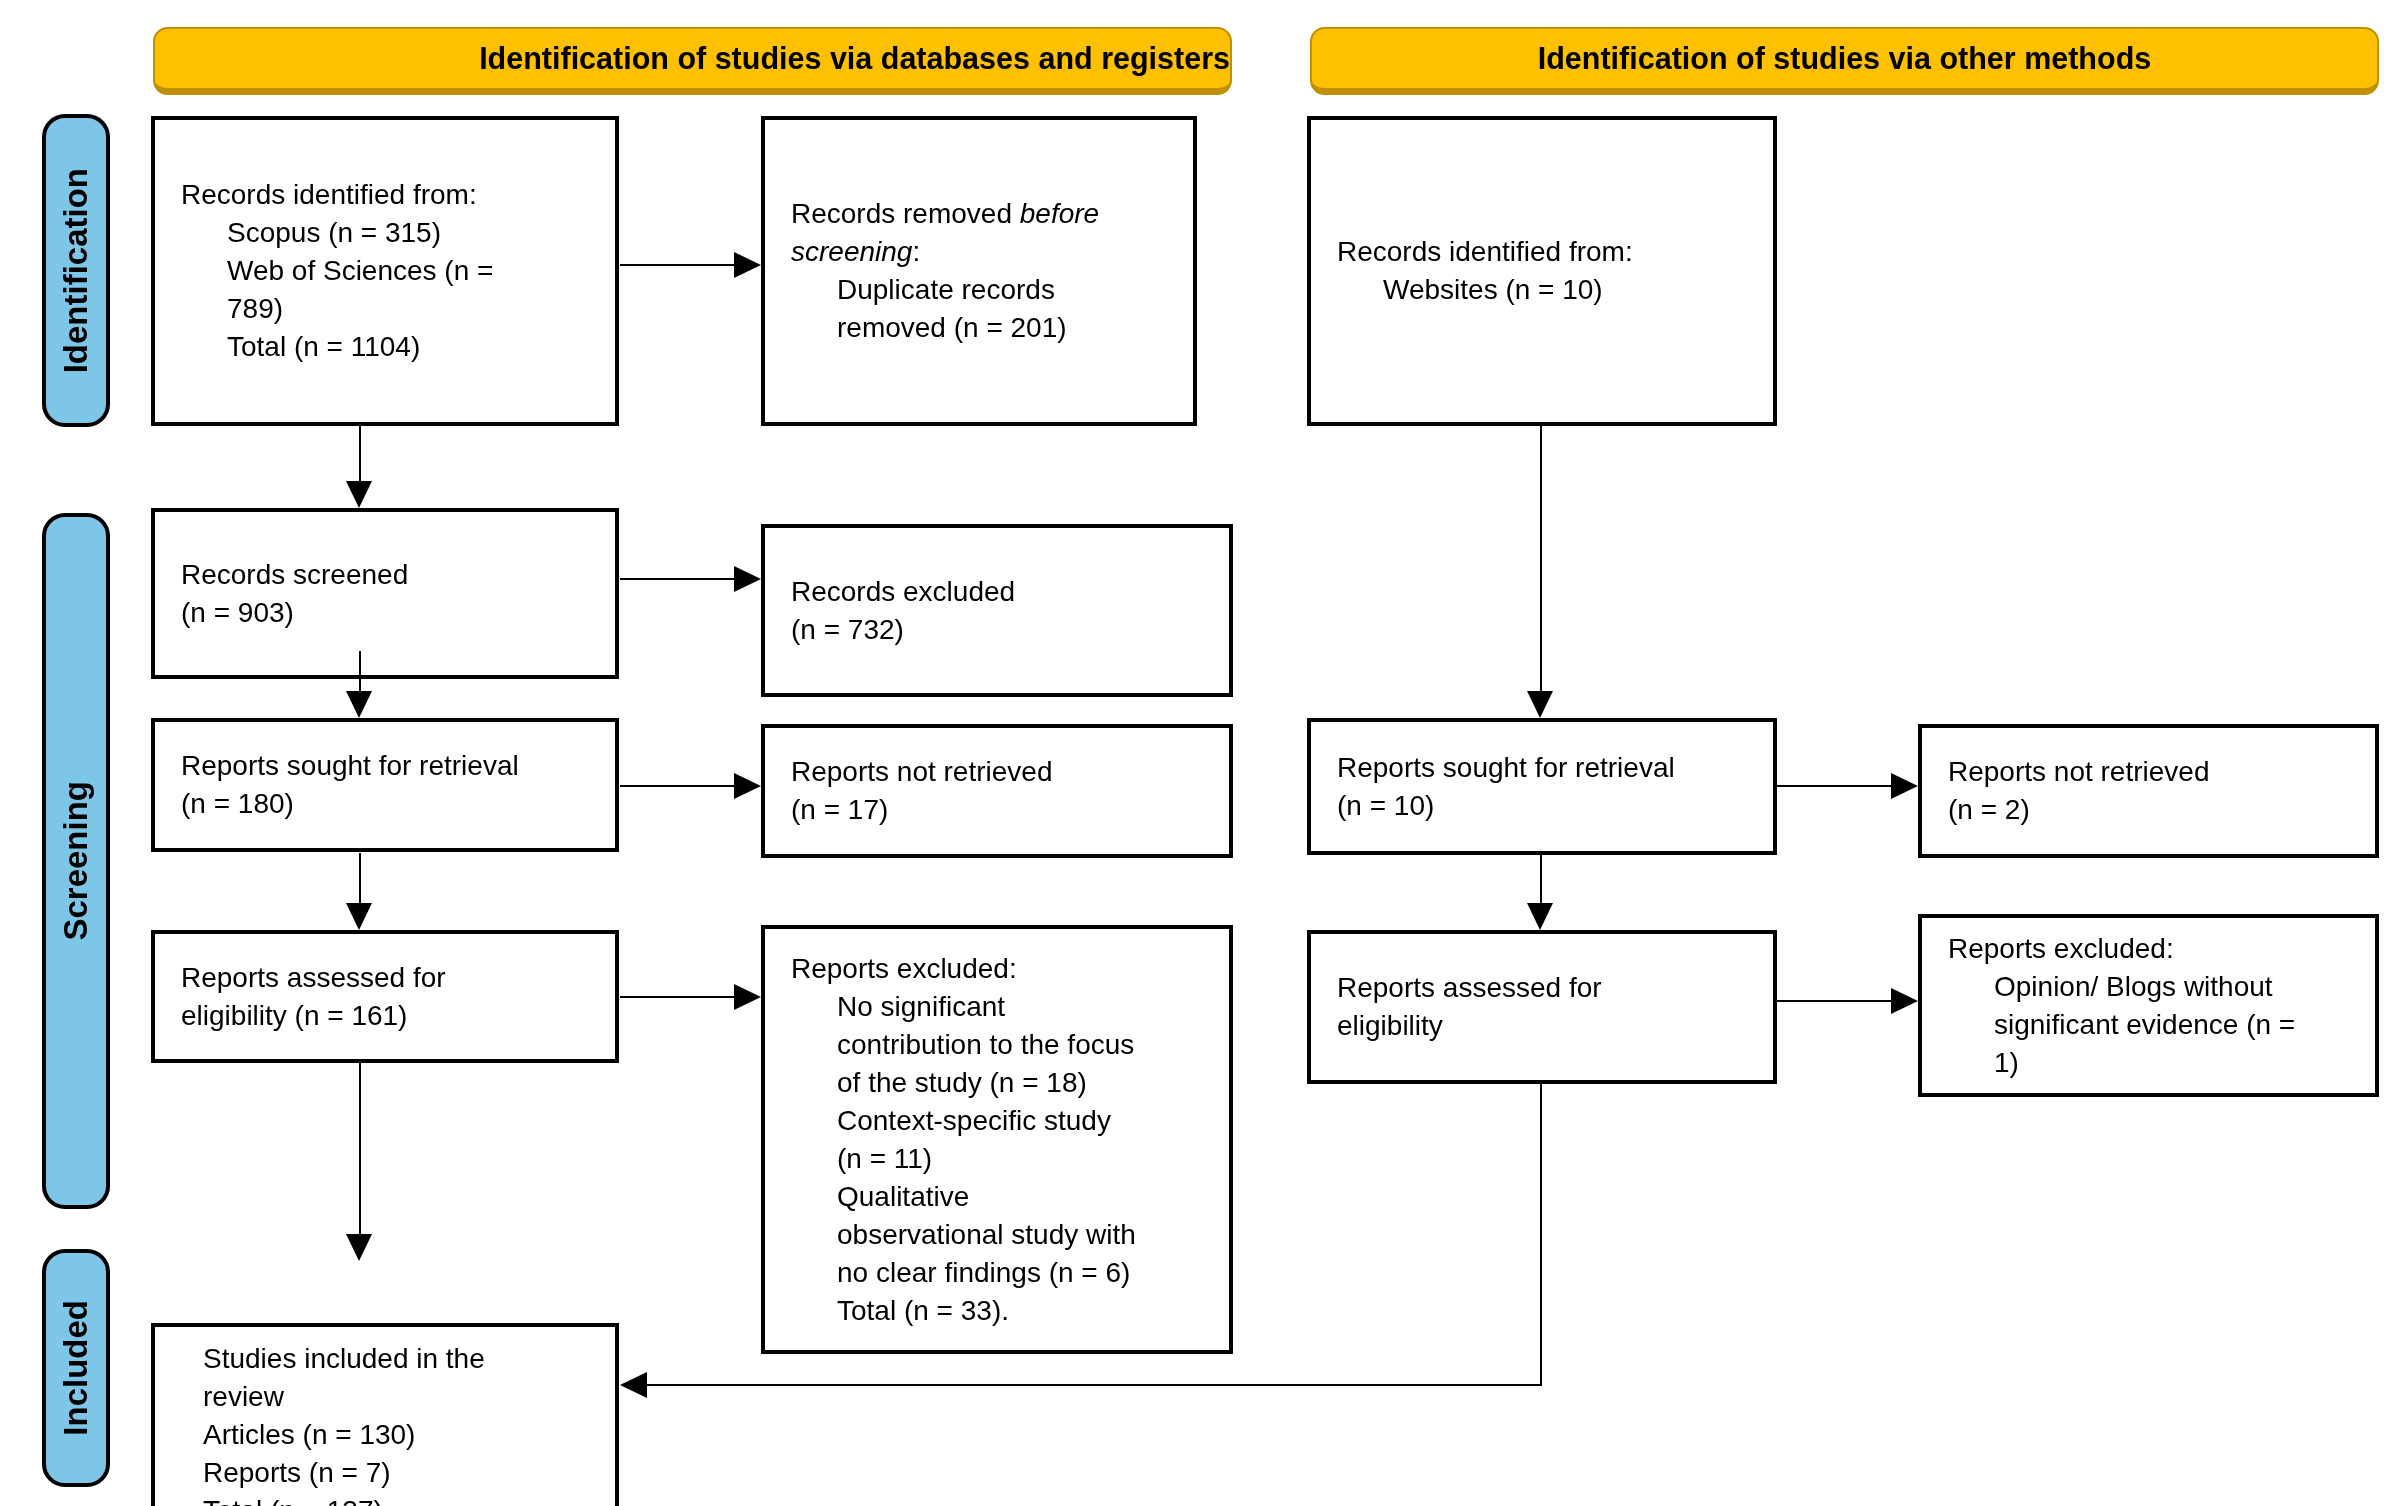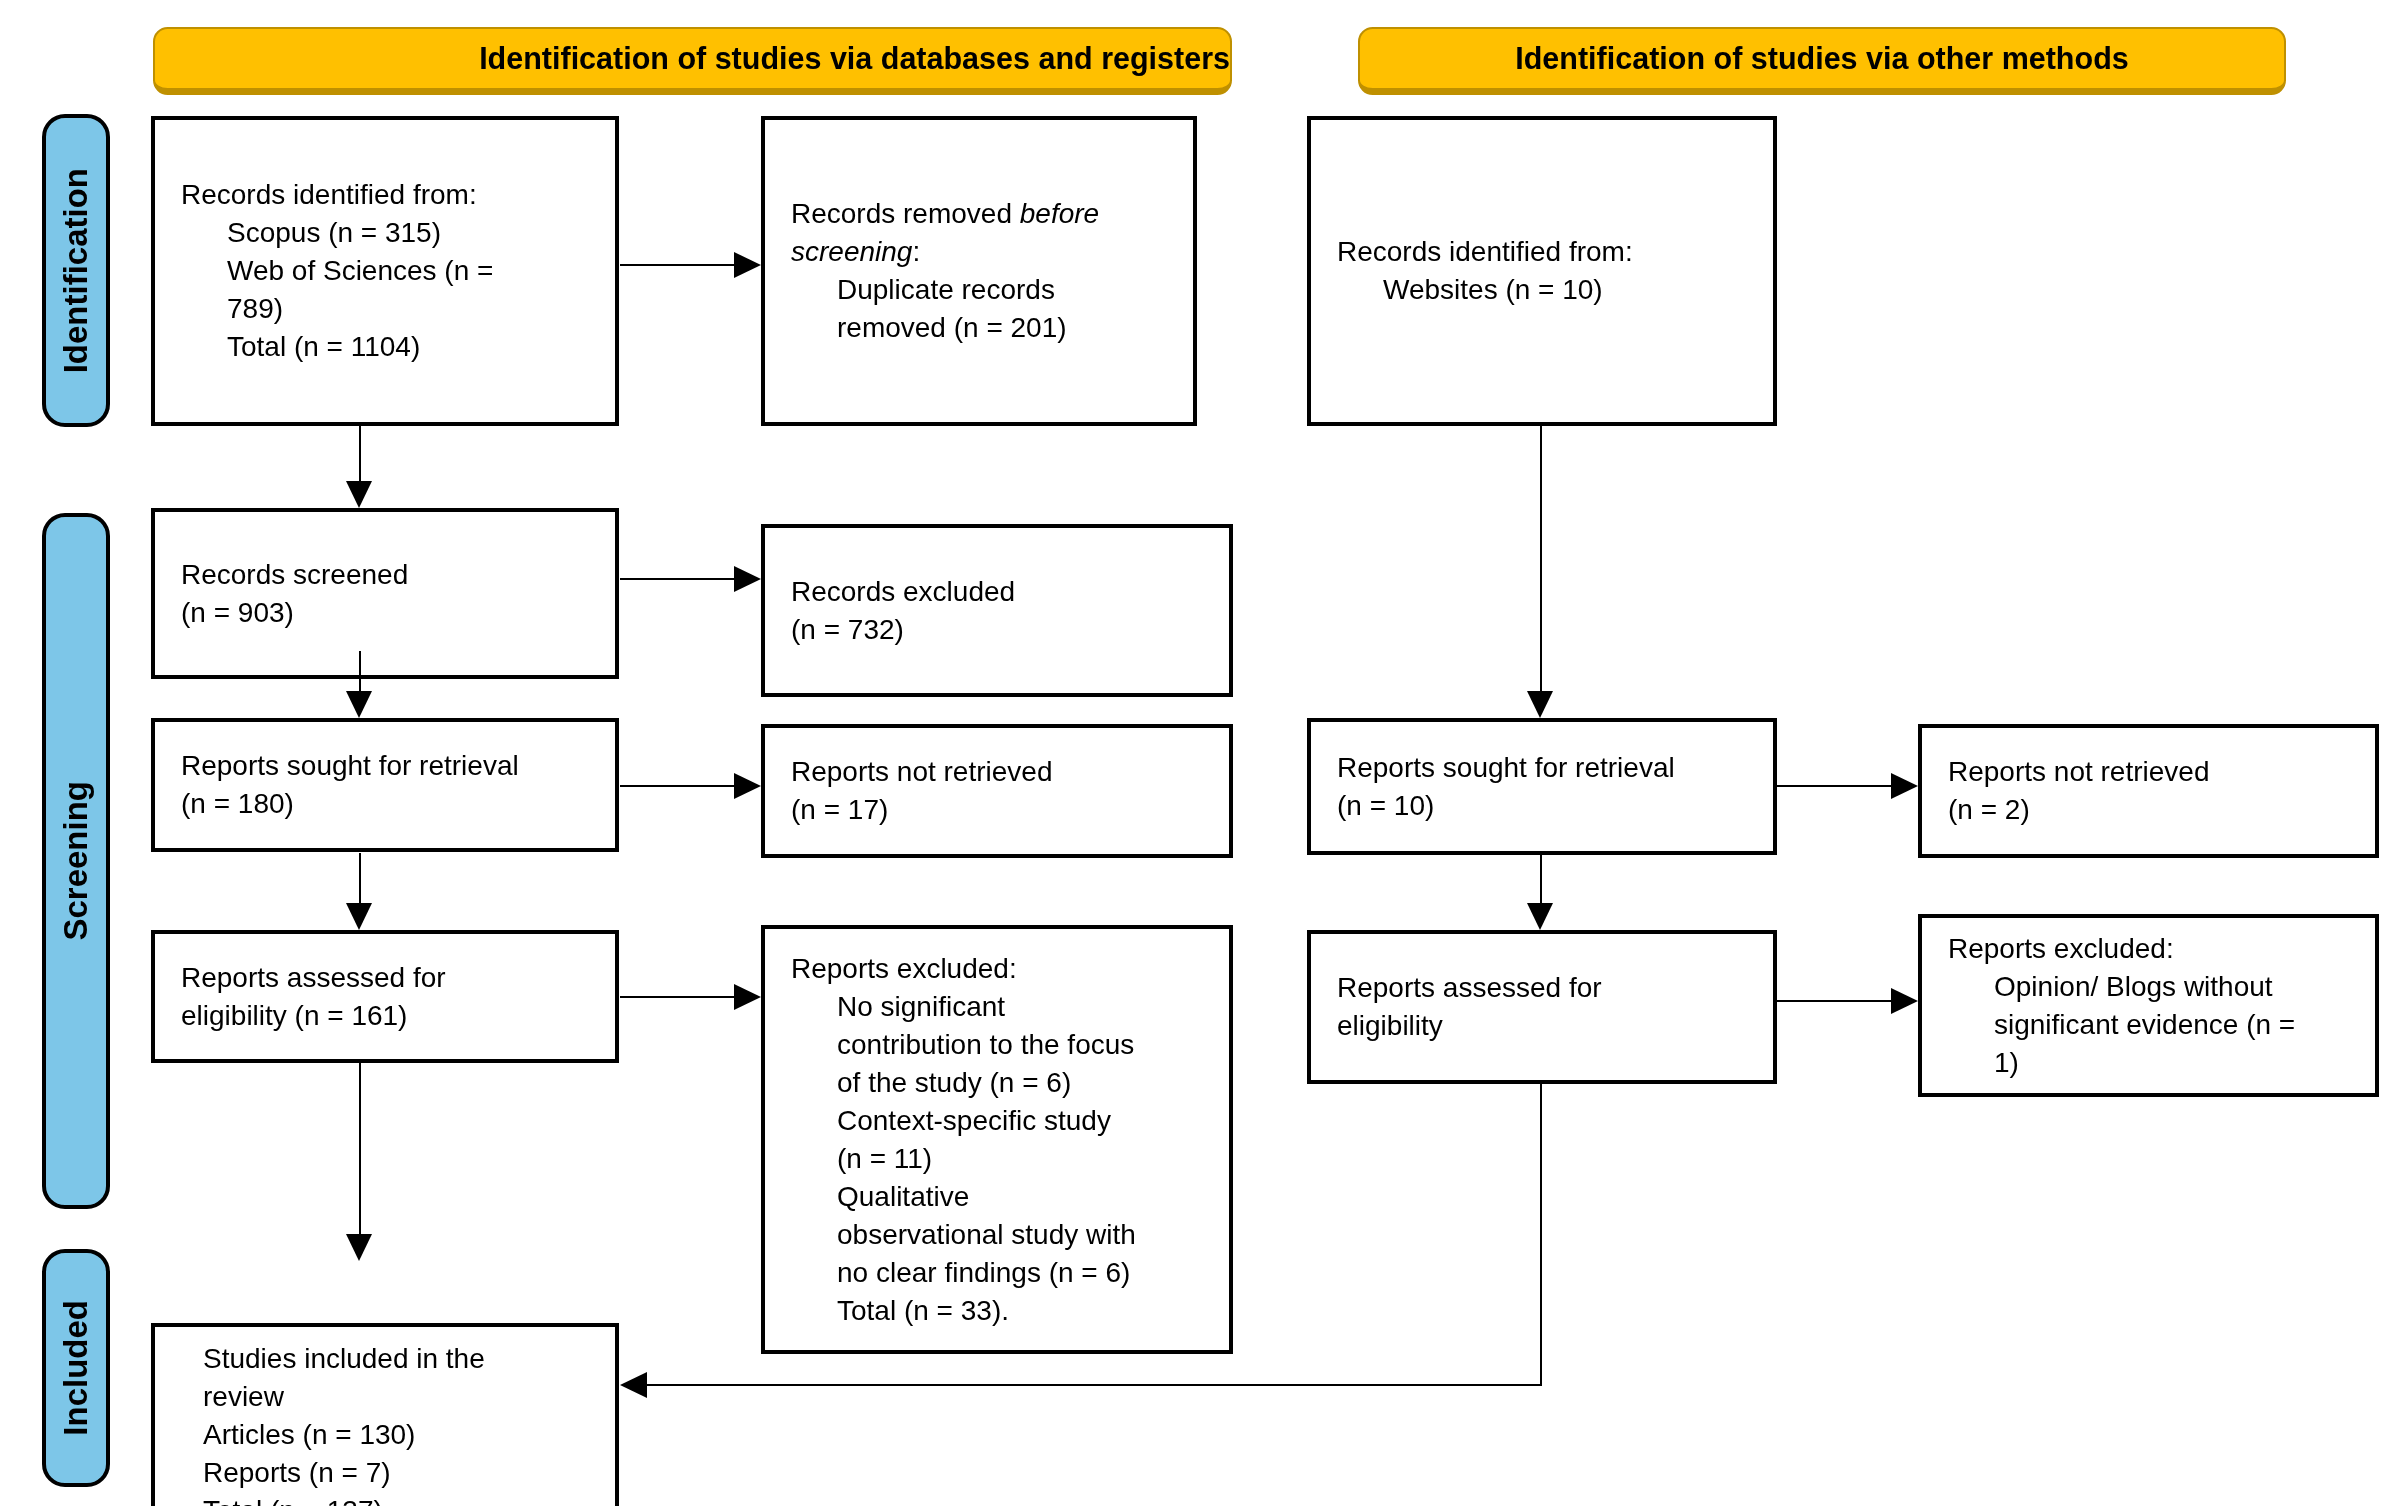--- a/index.html
+++ b/index.html
@@ -31,21 +31,21 @@
   .ah-left{border-top:13.4px solid transparent;border-bottom:13.4px solid transparent;border-right:27px solid #000;}
 </style>
 </head>
 <body>
 
 <div id="page">
 
   <div class="banner" style="left:153px;top:27px;width:1079px;height:68px;justify-content:flex-end;">
     <span>Identification of studies via databases and registers</span>
   </div>
-  <div class="banner" style="left:1358px;top:27px;width:928px;height:68px;text-align:right;">
+  <div class="banner" style="left:1310px;top:27px;width:1069px;height:68px;text-align:right;">
     <span>Identification of studies via other methods</span>
   </div>
 
   <div class="stage" style="left:42px;top:114px;width:68px;height:313px;">
     <span>Identification</span>
   </div>
   <div class="stage" style="left:42px;top:513px;width:68px;height:696px;">
     <span>Screening</span>
   </div>
   <div class="stage" style="left:42px;top:1249px;width:68px;height:238px;">
@@ -97,21 +97,21 @@
     </div>
 
   <div class="box" style="left:151px;top:930px;width:468px;height:133px;">
       <div class="line"><span>Reports assessed for</span></div>
       <div class="line"><span>eligibility (n = 161)</span></div>
     </div>
   <div class="box" style="left:761px;top:925px;width:472px;height:429px;">
       <div class="line"><span>Reports excluded:</span></div>
       <div class="line ind"><span>No significant</span></div>
       <div class="line ind"><span>contribution to the focus</span></div>
-      <div class="line ind"><span>of the study (n = 6)</span></div>
+      <div class="line ind"><span>of the study (n = 18)</span></div>
       <div class="line ind"><span>Context-specific study</span></div>
       <div class="line ind"><span>(n = 11)</span></div>
       <div class="line ind"><span>Qualitative</span></div>
       <div class="line ind"><span>observational study with</span></div>
       <div class="line ind"><span>no clear findings (n = 6)</span></div>
       <div class="line ind"><span>Total (n = 33).</span></div>
     </div>
   <div class="box" style="left:1307px;top:930px;width:470px;height:154px;">
       <div class="line"><span>Reports assessed for</span></div>
       <div class="line"><span>eligibility</span></div>

